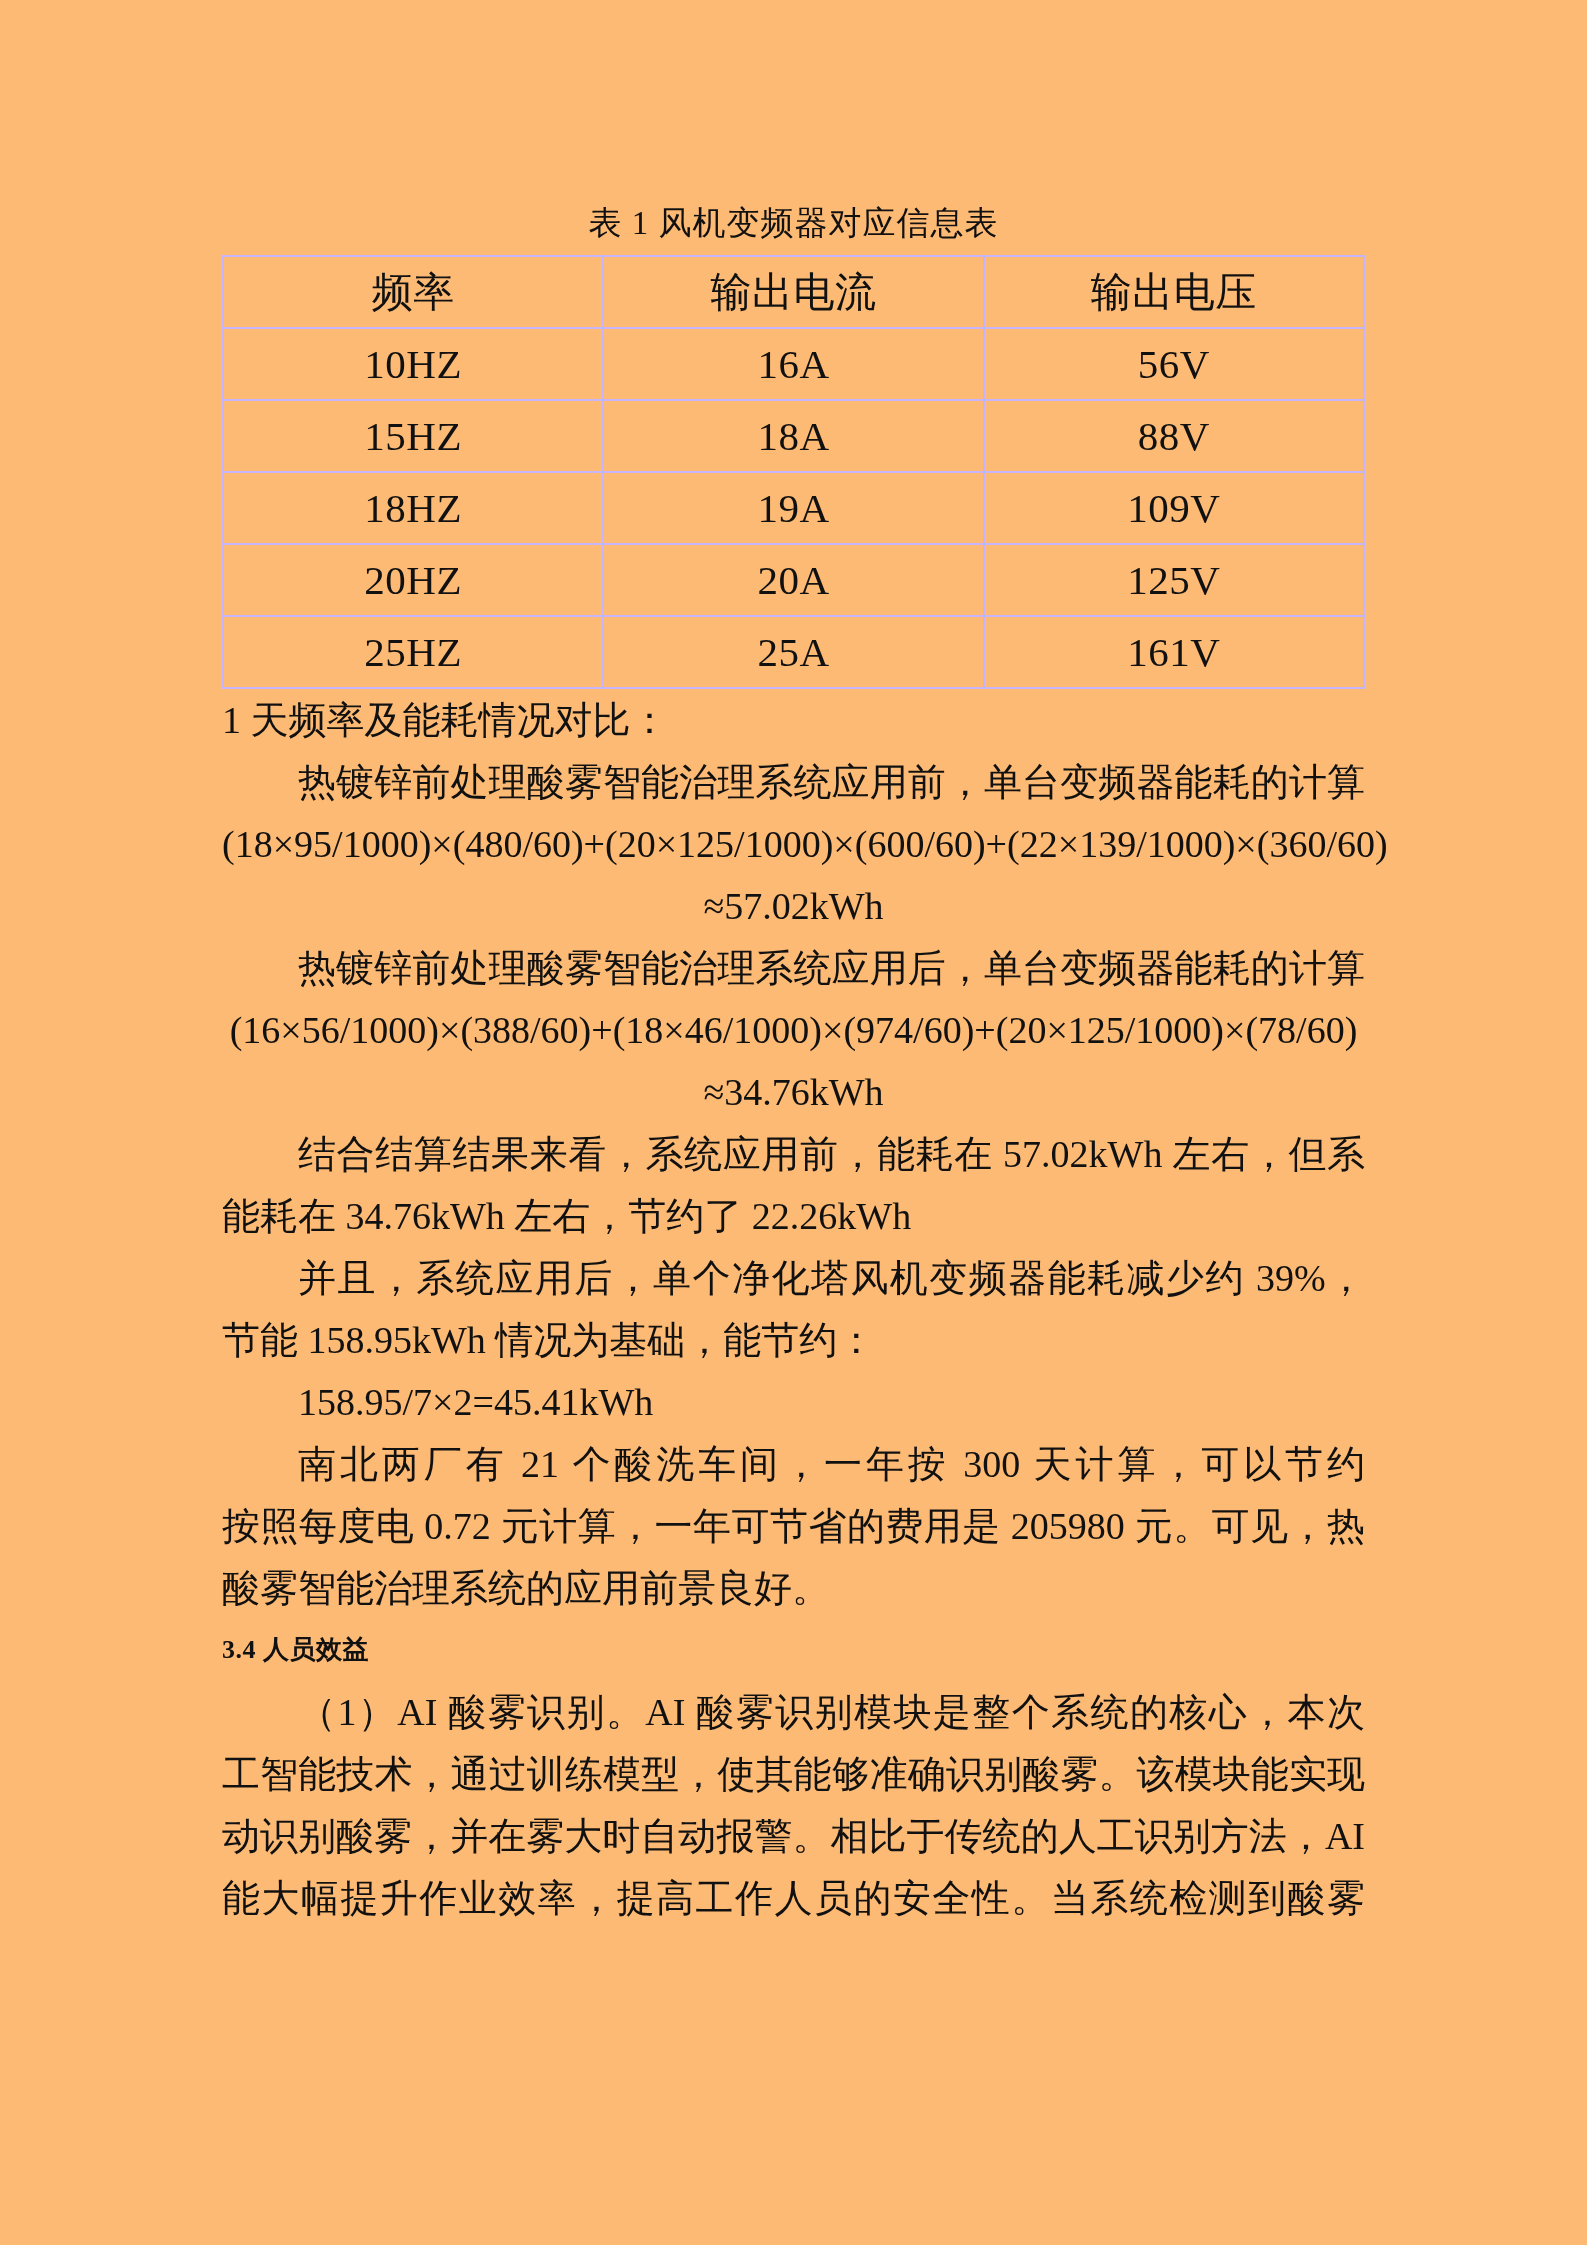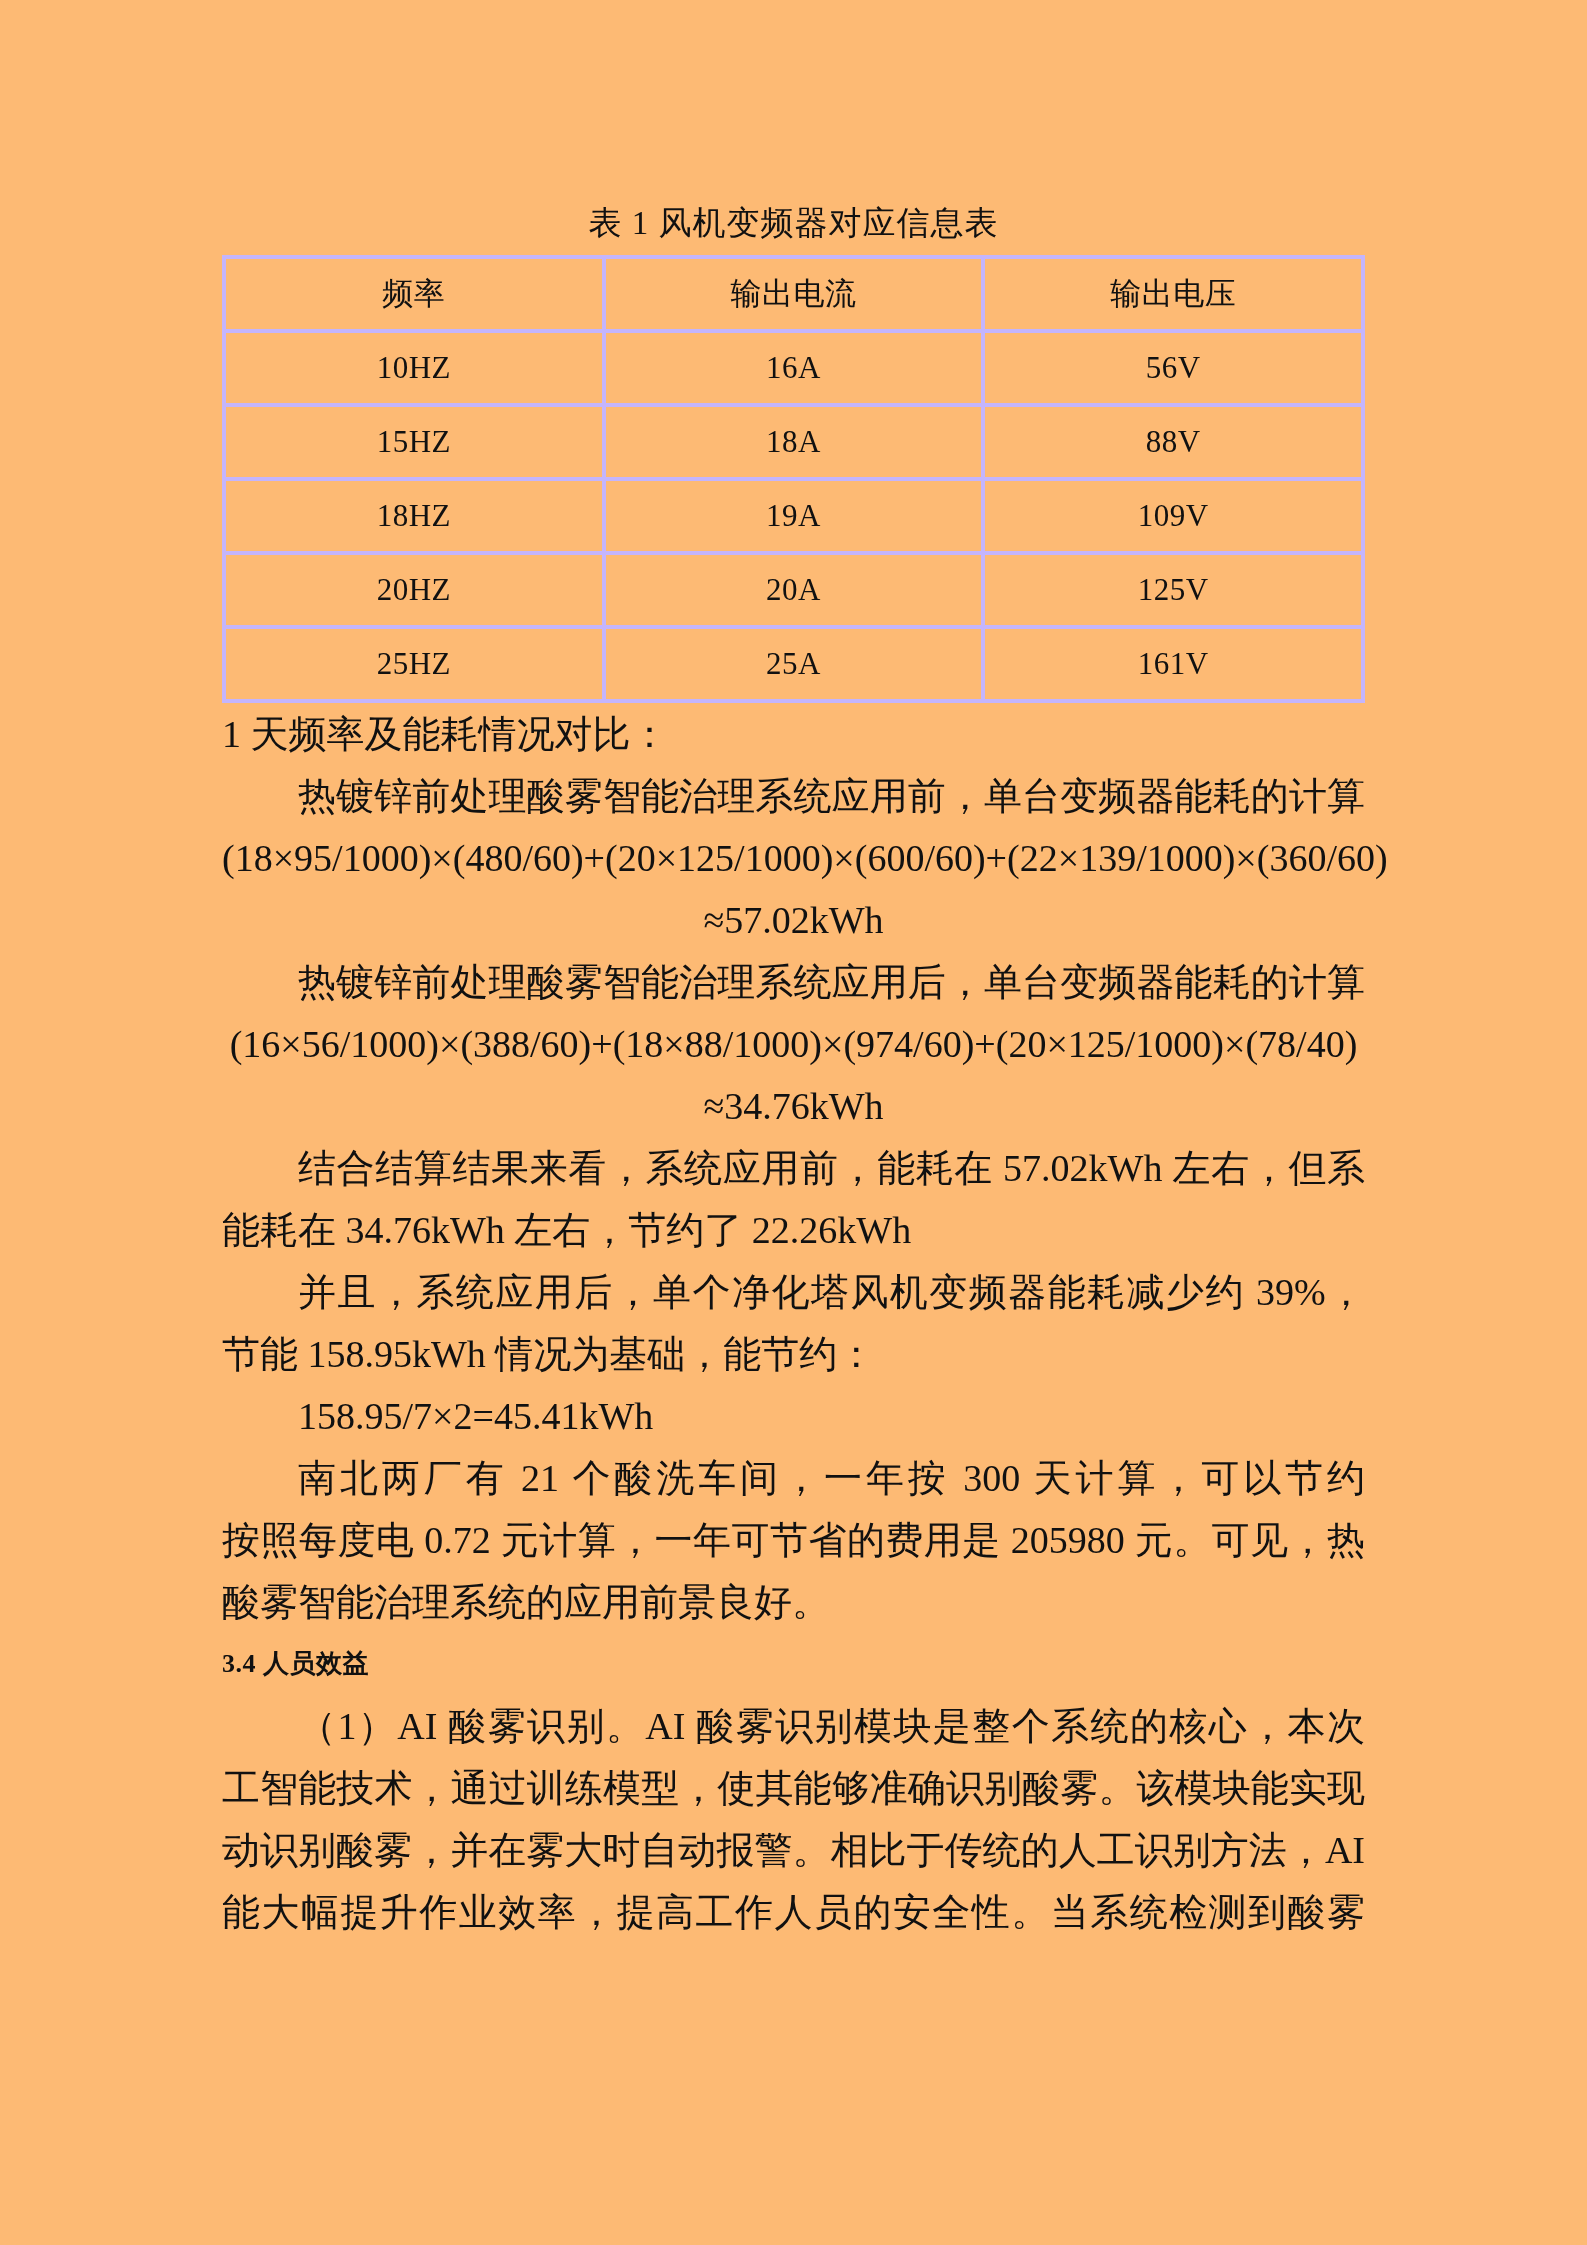--- a/index.html
+++ b/index.html
@@ -26,25 +26,25 @@
     font-size: 33px;
     letter-spacing: 1px;
     white-space: nowrap;
   }
   table.info-table {
     width: 100%;
     border-collapse: collapse;
     table-layout: fixed;
   }
   table.info-table td, table.info-table th {
-    border: 4px solid #c4b5fd;
+    border: 2px solid #c4b5fd;
     height: 62px;
     text-align: center;
     vertical-align: middle;
-    font-size: 31px;
+    font-size: 41px;
     font-weight: normal;
     padding: 4px;
     letter-spacing: 0.5px;
   }
   .text-block {
     margin-top: 0;
   }
   .line {
     height: 62px;
     line-height: 62px;
@@ -112,21 +112,21 @@
       </tr>
     </tbody>
   </table>
 
   <div class="text-block">
     <div class="line">1 天频率及能耗情况对比：</div>
     <div class="line indent fill">热镀锌前处理酸雾智能治理系统应用前，单台变频器能耗的计算公式为：</div>
     <div class="line center">(18×95/1000)×(480/60)+(20×125/1000)×(600/60)+(22×139/1000)×(360/60)</div>
     <div class="line center">≈57.02kWh</div>
     <div class="line indent fill">热镀锌前处理酸雾智能治理系统应用后，单台变频器能耗的计算公式为：</div>
-    <div class="line center">(16×56/1000)×(388/60)+(18×88/1000)×(974/60)+(20×125/1000)×(78/40)</div>
+    <div class="line center">(16×56/1000)×(388/60)+(18×46/1000)×(974/60)+(20×125/1000)×(78/60)</div>
     <div class="line center">≈34.76kWh</div>
     <div class="line indent fill">结合结算结果来看，系统应用前，能耗在 57.02kWh 左右，但系统应用后，</div>
     <div class="line">能耗在 34.76kWh 左右，节约了 22.26kWh</div>
     <div class="line indent fill">并且，系统应用后，单个净化塔风机变频器能耗减少约 39%，车间按 7 天约</div>
     <div class="line">节能 158.95kWh 情况为基础，能节约：</div>
     <div class="line indent">158.95/7×2=45.41kWh</div>
     <div class="line indent fill">南北两厂有 21 个酸洗车间，一年按 300 天计算，可以节约 286083 度电，若</div>
     <div class="line fill">按照每度电 0.72 元计算，一年可节省的费用是 205980 元。可见，热镀锌前处理</div>
     <div class="line">酸雾智能治理系统的应用前景良好。</div>
     <div class="line heading">3.4 人员效益</div>

